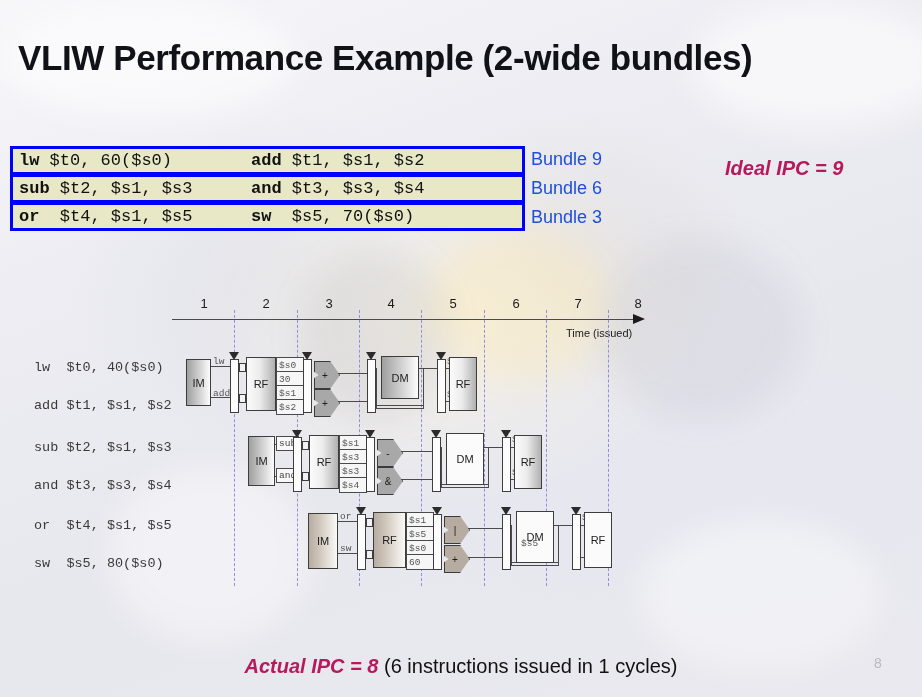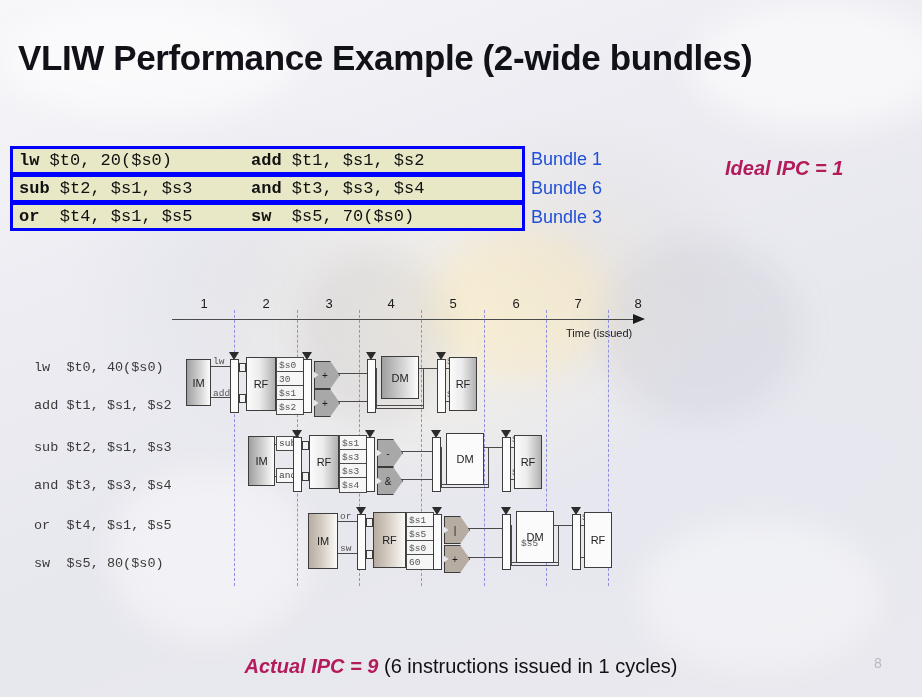--- a/index.html
+++ b/index.html
@@ -174,40 +174,40 @@
   <div class="wash w4"></div>
   <div class="wash w5"></div>
   <div class="wash w6"></div>
   <div class="wash w7"></div>
 </div>
 
 <div id="title">VLIW Performance Example (2-wide bundles)</div>
 
 <div id="codebox">
   <div class="bundle-row">
-    <span class="c1"><span class="op">lw</span><span> $t0, 20($s0)</span></span>
+    <span class="c1"><span class="op">lw</span><span> $t0, 60($s0)</span></span>
     <span class="c2"><span class="op">add</span><span> $t1, $s1, $s2</span></span>
   </div>
   <div class="bundle-row">
     <span class="c1"><span class="op">sub</span><span> $t2, $s1, $s3</span></span>
     <span class="c2"><span class="op">and</span><span> $t3, $s3, $s4</span></span>
   </div>
   <div class="bundle-row">
     <span class="c1"><span class="op">or</span><span>  $t4, $s1, $s5</span></span>
     <span class="c2"><span class="op">sw</span><span>  $s5, 70($s0)</span></span>
   </div>
 </div>
 
 <div class="bundle-labels">
-  <div class="blabel">Bundle 1</div>
+  <div class="blabel">Bundle 9</div>
   <div class="blabel">Bundle 6</div>
   <div class="blabel">Bundle 3</div>
 </div>
 
-<div id="ideal">Ideal IPC = 1</div>
+<div id="ideal">Ideal IPC = 9</div>
 
 <div id="tl">
   <div id="axis"></div>
   <div id="arrowhead"></div>
   <div id="timelabel">Time (issued)</div>
 
   <div class="cyclenum" style="left:22px">1</div>
   <div class="cyclenum" style="left:84px">2</div>
   <div class="cyclenum" style="left:147px">3</div>
   <div class="cyclenum" style="left:209px">4</div>
@@ -369,15 +369,15 @@
   <div class="wire wh" style="left:554px;top:525px;width:22px;"></div>
   <div class="latchtri" style="left:571px;top:507px;"></div>
   <div class="latch" style="left:572px;top:514px;height:56px;"></div>
   <div class="wlabel" style="left:582px;top:512px;">$t4</div>
   <div class="wire wh" style="left:581px;top:525px;width:30px;"></div>
   <div class="wire wh" style="left:581px;top:557px;width:30px;"></div>
   <div class="unit plain" style="left:584px;top:512px;width:28px;height:56px;">RF</div>
 </div>
 
 <div id="footer">
-  <span class="hl">Actual IPC = 9</span><span> (6 instructions issued in 1 cycles)</span>
+  <span class="hl">Actual IPC = 8</span><span> (6 instructions issued in 1 cycles)</span>
 </div>
 <div id="pageno">8</div>
 
 </body></html>

